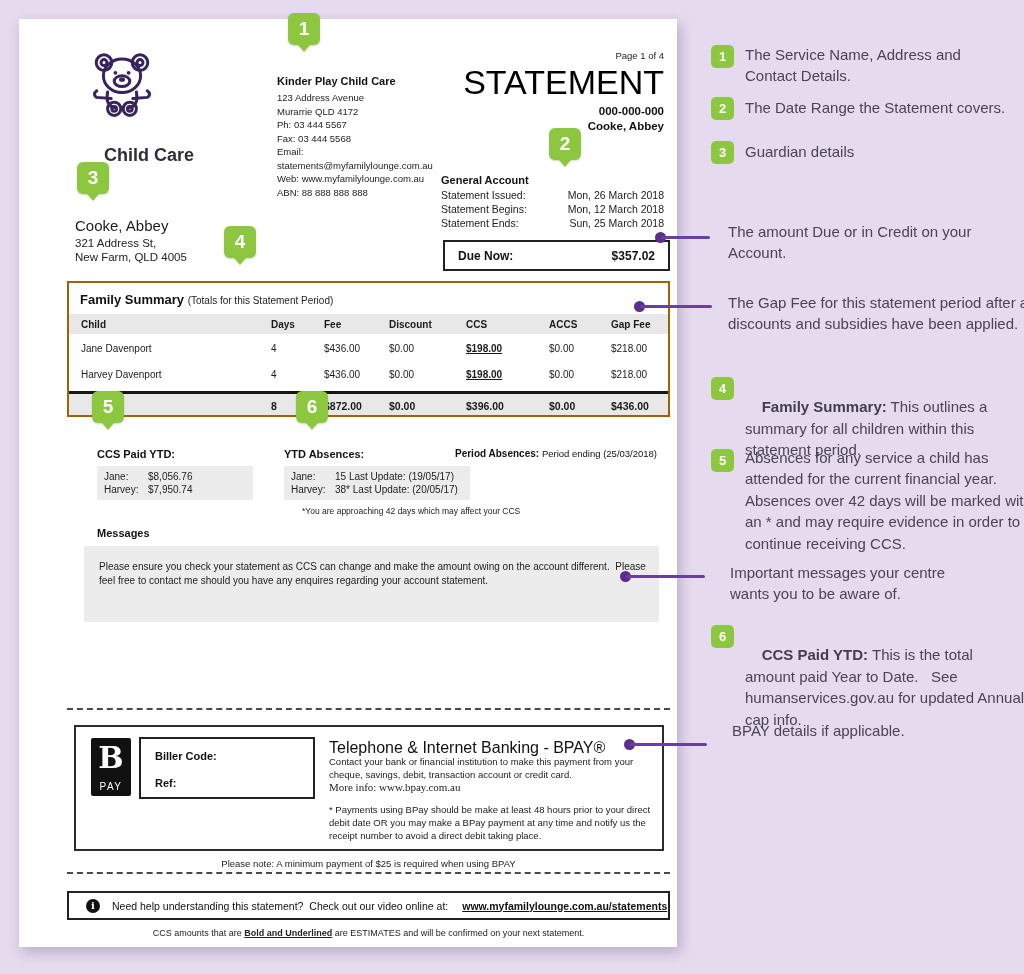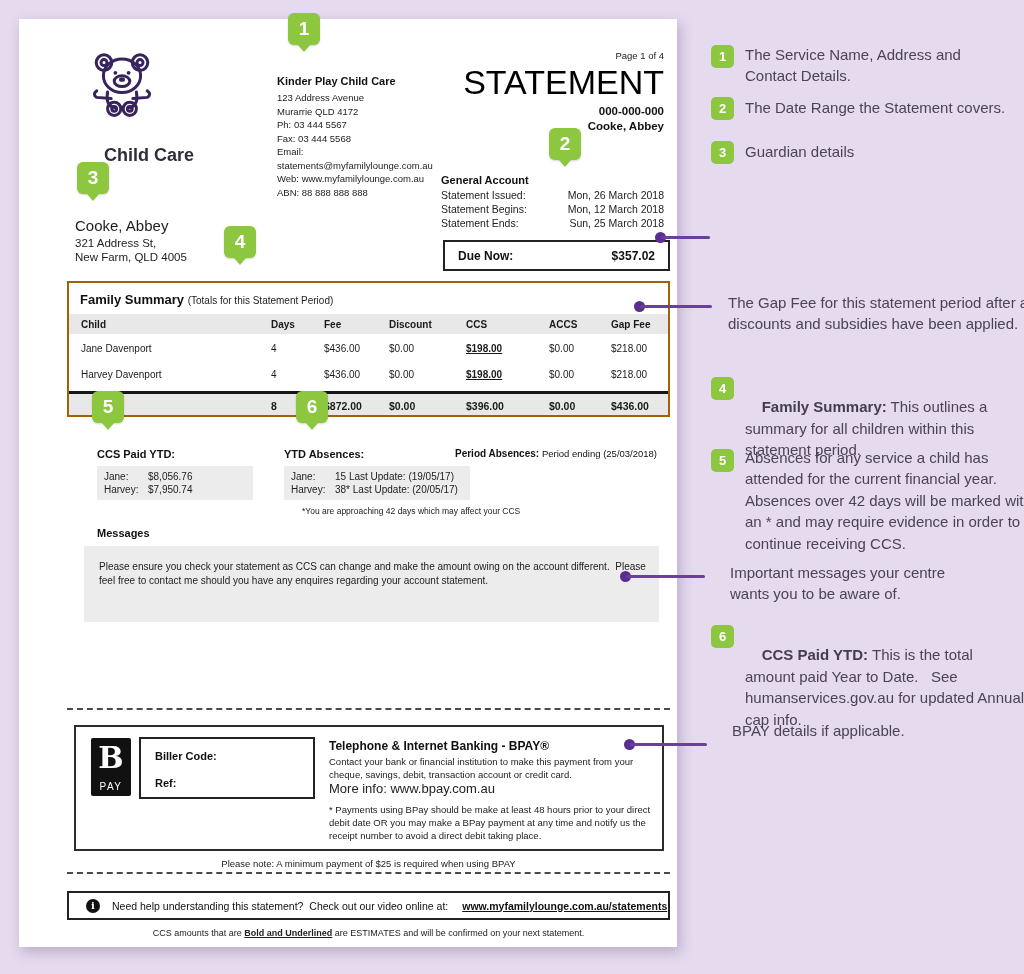--- a/index.html
+++ b/index.html
@@ -70,23 +70,23 @@
   .dashed { position:absolute; left:48px; width:603px; border-top:2px dashed #4a4a4a; }
 
   
   .bpay-box { position:absolute; left:55px; top:706px; width:590px; height:126px; border:2px solid #2c2c2c; }
   .bpay-logo { position:absolute; left:15px; top:11px; width:40px; height:58px; background:#111; border-radius:2px; }
   .bpay-logo .b { position:absolute; left:0; top:2px; width:100%; text-align:center; color:#fff; font-weight:bold; font-size:30px; font-family:"DejaVu Serif", serif; }
   .bpay-logo .pay { position:absolute; left:0; bottom:4px; width:100%; text-align:center; color:#fff; font-size:10px; letter-spacing:1.5px; }
   .biller-box { position:absolute; left:63px; top:10px; width:176px; height:62px; border:2px solid #222; }
   .biller-box .bl { position:absolute; left:14px; top:11px; font-size:11px; font-weight:bold; color:#111; }
   .biller-box .rf { position:absolute; left:14px; top:38px; font-size:11px; font-weight:bold; color:#111; }
-  .bpay-title { position:absolute; left:253px; top:12px; font-size:12px; font-weight:bold; color:#111; }
+  .bpay-title { position:absolute; left:253px; top:12px; font-size:16px; font-weight:normal; color:#111; }
   .bpay-p1 { position:absolute; left:253px; top:28px; width:325px; font-size:9.5px; line-height:13px; color:#222; }
-  .bpay-more { position:absolute; left:253px; top:54px; font-size:13px; color:#222; }
+  .bpay-more { position:absolute; left:253px; top:54px; font-size:11px; color:#222;font-family:Liberation Serif, serif; }
   .bpay-p2 { position:absolute; left:253px; top:76px; width:325px; font-size:9.5px; line-height:13px; color:#222; }
   .bpay-min { position:absolute; left:48px; top:839px; width:603px; text-align:center; font-size:9.5px; color:#222; }
 
   .help-box { position:absolute; left:48px; top:872px; width:603px; height:29px; border:2px solid #222;
               display:flex; align-items:center; padding-left:17px; }
   .info-icon { width:14px; height:14px; border-radius:50%; background:#111; color:#fff;
                font-size:10px; font-weight:bold; font-family:"DejaVu Serif", serif;
                display:flex; align-items:center; justify-content:center; margin-right:12px; flex:0 0 auto; }
   .help-text { font-size:10.5px; color:#111; white-space:pre; }
   .help-link { font-size:10.5px; color:#111; font-weight:bold; text-decoration:underline; margin-left:14px; }
@@ -296,20 +296,21 @@
 
   <div class="ann-badge" style="top:45px;">1</div>
   <div class="ann-item" style="left:745px; top:44px; width:235px;">The Service Name, Address and Contact Details.</div>
 
   <div class="ann-badge" style="top:97px;">2</div>
   <div class="ann-item" style="left:745px; top:97px; width:280px;">The Date Range the Statement covers.</div>
 
   <div class="ann-badge" style="top:141px;">3</div>
   <div class="ann-item" style="left:745px; top:141px; width:220px;">Guardian details</div>
 
+  <div class="ann-item" style="left:728px; top:221px; width:268px;">The amount Due or in Credit on your Account.</div>
 
   <div class="ann-item" style="left:728px; top:292px; width:312px;">The Gap Fee for this statement period after all discounts and subsidies have been applied.</div>
 
   <div class="ann-badge" style="top:377px;">4</div>
   <div class="ann-item" style="left:745px; top:375px; width:265px;">
     <b>Family Summary:</b><span> This outlines a summary for all children within this statement period.</span>
   </div>
 
   <div class="ann-badge" style="top:449px;">5</div>
   <div class="ann-item" style="left:745px; top:447px; width:288px;">Absences for any service a child has attended for the current financial year. Absences over 42 days will be marked with an * and may require evidence in order to continue receiving CCS.</div>

